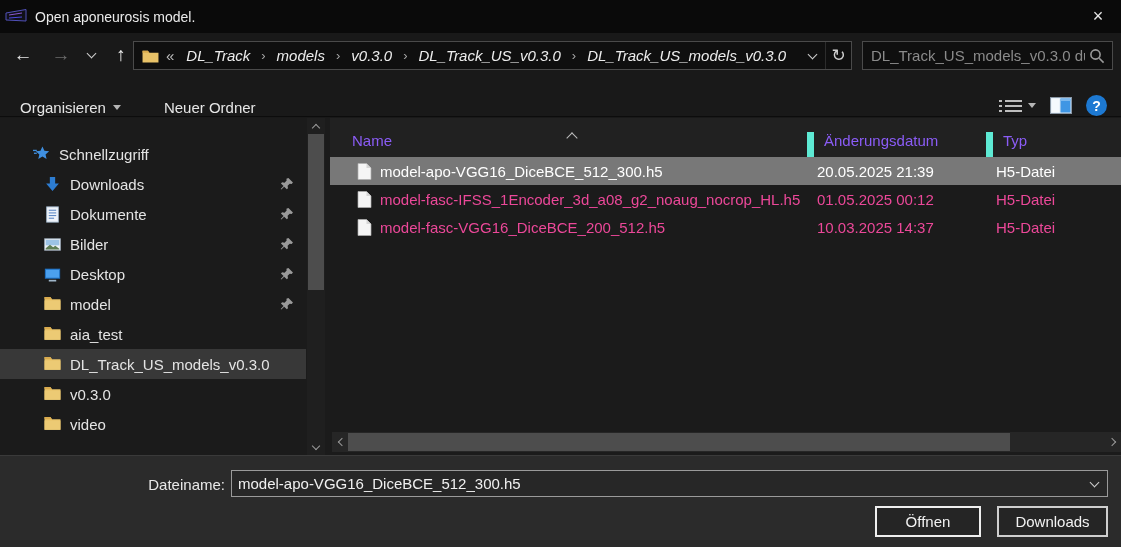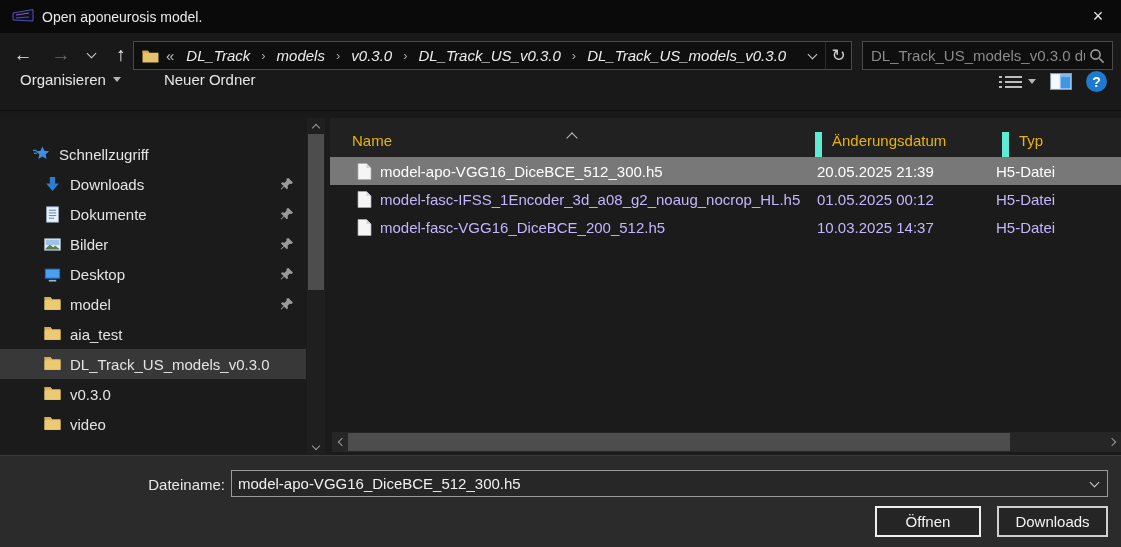--- a/index.html
+++ b/index.html
@@ -2,21 +2,21 @@
 <html><head>
 <meta charset="utf-8">
 <style>
   * { margin:0; padding:0; box-sizing:border-box; }
   html,body { background:#000; }
   body { font-family:"Liberation Sans","DejaVu Sans",sans-serif; }
   .window { position:relative; width:1121px; height:547px; background:#191919; overflow:hidden; }
 
   
   .titlebar { position:absolute; top:0; left:0; right:0; height:33px; background:#0a0a0a;
-              display:flex; align-items:center; padding-left:12px; }
+              display:flex; align-items:center; padding-left:5px; }
   .app-icon { width:22px; height:17px; margin-right:8px; }
   .title-text { color:#eaeaea; font-size:14px; }
   .close-btn { position:absolute; right:0; top:0; width:46px; height:33px; color:#e8e8e8;
                font-size:18px; display:flex; align-items:center; justify-content:center; cursor:default; }
 
   
   .navbar { position:absolute; top:33px; left:0; right:0; height:44px; background:#191919;
             display:flex; align-items:center; }
   .nav-glyph { color:#e8e8e8; font-size:19px; text-align:center; }
   .nav-back { width:34px; margin-left:6px; }
@@ -37,22 +37,22 @@
   .addr-refresh { width:26px; color:#d0d0d0; font-size:17px; text-align:center;
                   border-left:1px solid #2c2c2c; height:27px; line-height:27px; }
   .searchbox { position:absolute; left:862px; top:8px; width:251px; height:29px; background:#0f0f0f;
                border:1px solid #4a4a4a; display:flex; align-items:center; }
   .searchbox input { flex:1; background:transparent; border:none; outline:none; color:#e0e0e0;
                      font-size:15px; padding:0 4px 0 8px; font-family:inherit; }
   .searchbox input::placeholder { color:#8b8b8b; opacity:1; }
   .search-icon { width:16px; height:16px; margin-right:7px; flex:0 0 auto; }
 
   
-  .toolbar { position:absolute; top:71px; left:0; right:0; height:40px; background:#191919;
-             border-bottom:1px solid #0c0c0c; display:flex; align-items:flex-start; }
+  .toolbar { position:absolute; top:77px; left:0; right:0; height:40px; background:#191919;
+             border-bottom:1px solid #0c0c0c; display:flex; align-items:flex-end; }
   .tool-label { color:#e6e6e6; font-size:15px; }
   .organize { margin-left:20px; display:flex; align-items:center; gap:7px; }
   .tri-down { width:0; height:0; border-left:4px solid transparent; border-right:4px solid transparent;
               border-top:5px solid #b5b5b5; display:inline-block; }
   .newfolder { margin-left:43px; }
   .tool-right { margin-left:auto; display:flex; align-items:center; gap:14px; margin-right:14px; }
   .listview-icon { display:flex; align-items:center; gap:6px; }
   .lv-lines { display:flex; flex-direction:column; gap:3px; }
   .lv-lines i { display:block; width:17px; height:2px; background:#bdbdbd; position:relative; }
   .lv-lines i::before { content:""; position:absolute; left:-6px; top:0; width:3px; height:2px; background:#bdbdbd; }
@@ -80,27 +80,27 @@
   .vscroll .thumb { position:absolute; left:1px; width:16px; top:16px; height:156px; background:#4d4d4d; }
   .s-chev { width:6px; height:6px; border-right:1.5px solid #9a9a9a; border-bottom:1.5px solid #9a9a9a; display:inline-block; }
   .s-up { transform:rotate(-135deg); margin-top:3px; }
   .s-down { transform:rotate(45deg); margin-bottom:3px; }
   .s-left { transform:rotate(135deg); margin-left:3px; }
   .s-right { transform:rotate(-45deg); margin-right:3px; }
 
   
   .filelist { position:absolute; left:330px; top:0; right:0; height:100%; }
   .flheader { position:relative; height:39px; background:#212121; display:grid;
-              grid-template-columns:477px 179px 1fr; align-items:end; color:#eab308; font-size:15px;gap:8px; }
+              grid-template-columns:477px 179px 1fr; align-items:end; color:#8b5cf6; font-size:15px; }
   .flheader .hcell { padding:0 0 8px 22px; position:relative; }
   .flheader .hcell + .hcell { border-left:7px solid #5eead4; padding-left:10px; }
   .sort-indicator { position:absolute; left:238px; top:2px; width:8px; height:8px;
                     border-left:1.3px solid #bdbdbd; border-top:1.3px solid #bdbdbd; transform:rotate(45deg); }
   .frow { height:28px; display:grid; grid-template-columns:477px 179px 1fr; align-items:center;
-          color:#c4b5fd; font-size:15px; }
+          color:#ec4899; font-size:15px; }
   .frow.selected { background:#787878; color:#ffffff; }
   .fname { display:flex; align-items:center; padding-left:27px; overflow:hidden; white-space:nowrap; }
   .ficon { width:15px; height:17px; margin-right:8px; flex:0 0 auto; }
   .fdate, .ftype { padding-left:10px; white-space:nowrap; }
 
   
   .hscroll { position:absolute; left:2px; right:0; bottom:3px; height:20px; background:#262626; }
   .hscroll .arrow { position:absolute; top:0; width:16px; height:20px; display:flex;
                     align-items:center; justify-content:center; }
   .hscroll .arrow.left { left:0; } .hscroll .arrow.right { right:0; }

